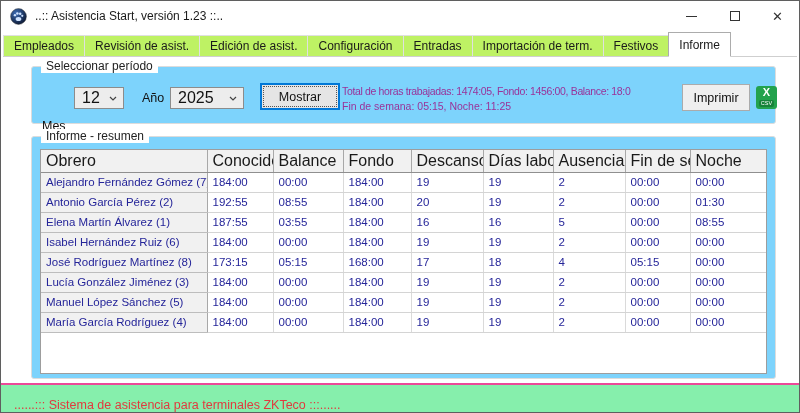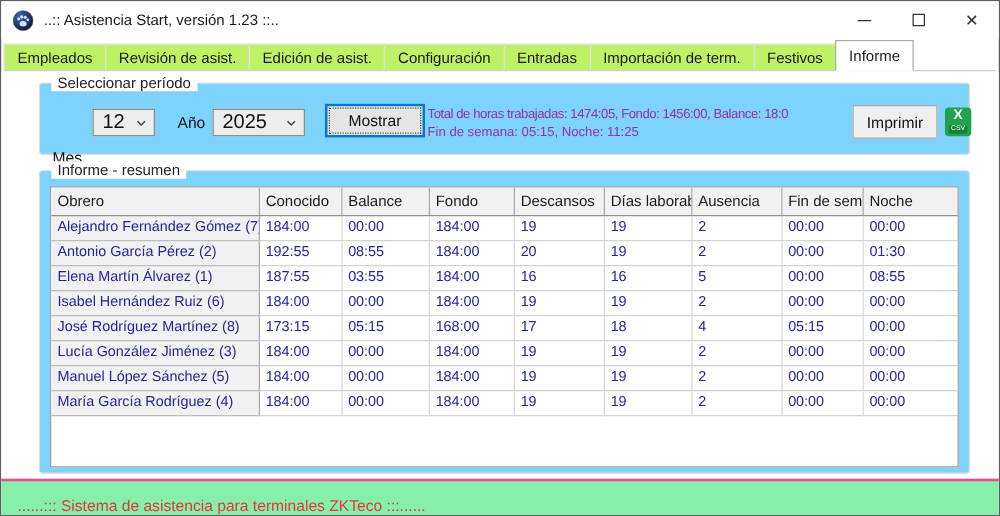--- a/index.html
+++ b/index.html
@@ -43,21 +43,21 @@
   .summary .l1{font-size:10.5px;letter-spacing:-0.35px;line-height:15px;color:var(--summary-purple);white-space:nowrap;}
   .summary .l2{font-size:10.5px;line-height:14px;color:var(--summary-purple);white-space:nowrap;}
   #btn-imprimir{left:650px;top:17px;width:68px;height:27px;z-index:3;}
   .csv-icon{position:absolute;left:724px;top:19px;width:21px;height:23px;background:var(--csv-green);border-radius:3px;display:flex;flex-direction:column;align-items:center;z-index:3;}
   .csv-icon .x{color:#fff;font-weight:bold;font-size:11px;line-height:13px;}
   .csv-icon .tag{background:#168239;color:#fff;font-size:5.5px;line-height:7px;padding:0 2px;border-radius:2px;margin-top:1px;}
 
   #gb-report{left:30px;top:78px;width:745px;height:243px;}
   .grid-wrap{position:absolute;left:8px;top:12px;width:727px;height:225px;border:1px solid #9D9D9D;background:#fff;overflow:hidden;}
   table.grid{border-collapse:collapse;table-layout:fixed;width:725px;}
-  table.grid th{height:22px;background:#F1F1F1;font-weight:normal;font-size:12px;color:#1a1a1a;text-align:left;padding:0 0 0 5px;border-right:1px solid #A8A8A8;border-bottom:1px solid #8F8F8F;white-space:nowrap;overflow:hidden;}
+  table.grid th{height:22px;background:#F1F1F1;font-weight:normal;font-size:16px;color:#1a1a1a;text-align:left;padding:0 0 0 5px;border-right:1px solid #A8A8A8;border-bottom:1px solid #8F8F8F;white-space:nowrap;overflow:hidden;}
   table.grid td{height:20px;font-size:11.5px;color:var(--table-navy);padding:0 0 0 5px;border-right:1px solid #DADADA;border-bottom:1px solid #D4D4D4;white-space:nowrap;overflow:hidden;background:#fff;}
   table.grid td.rh{background:#F1F1F1;border-right:1px solid #A8A8A8;border-bottom:1px solid #BDBDBD;}
 
   
   .statusbar{position:absolute;left:0;right:0;bottom:0;height:29px;background:#86efac;border-top:2px solid #ec4899;display:flex;align-items:flex-end;padding-left:13px;}
   .status-text{font-size:12.5px;color:var(--status-red);white-space:nowrap;}
 </style>
 </head>
 <body>
 

